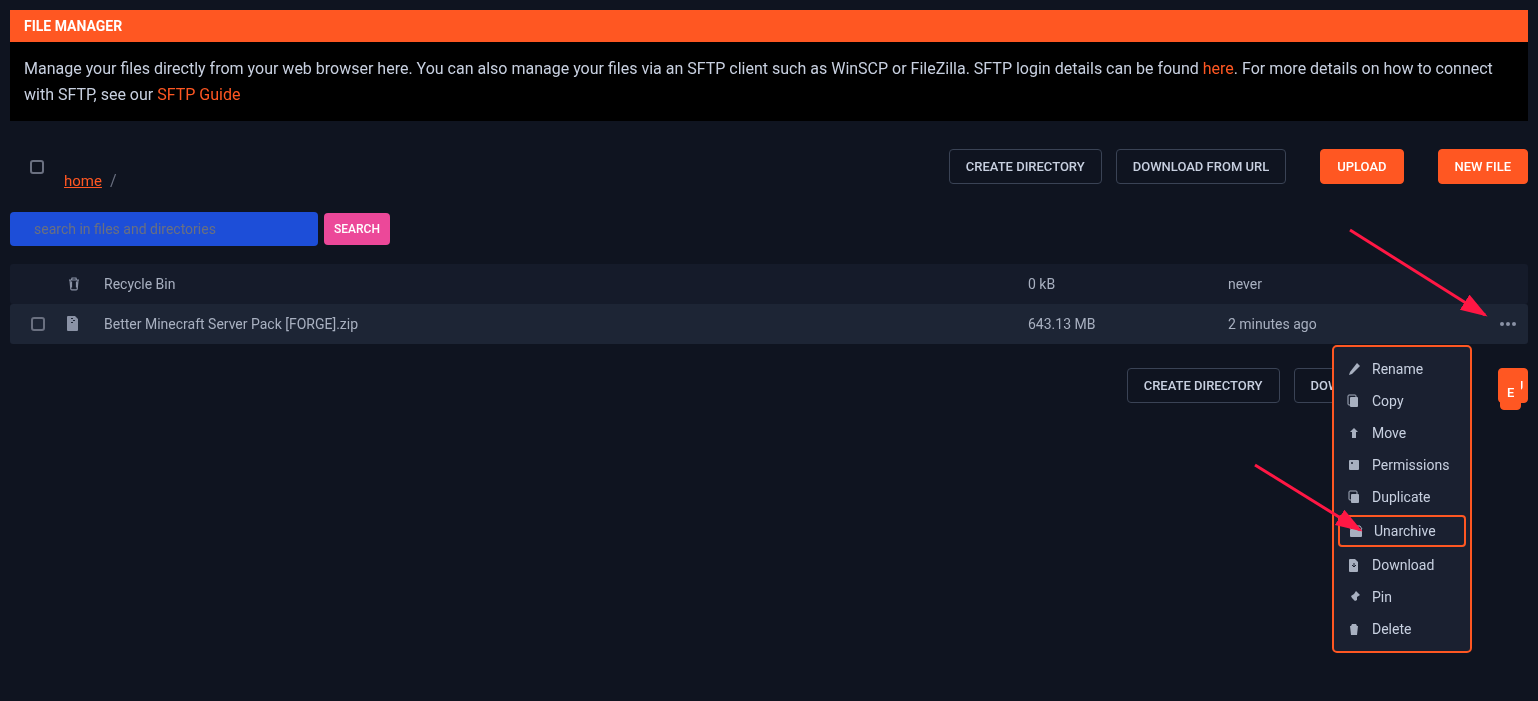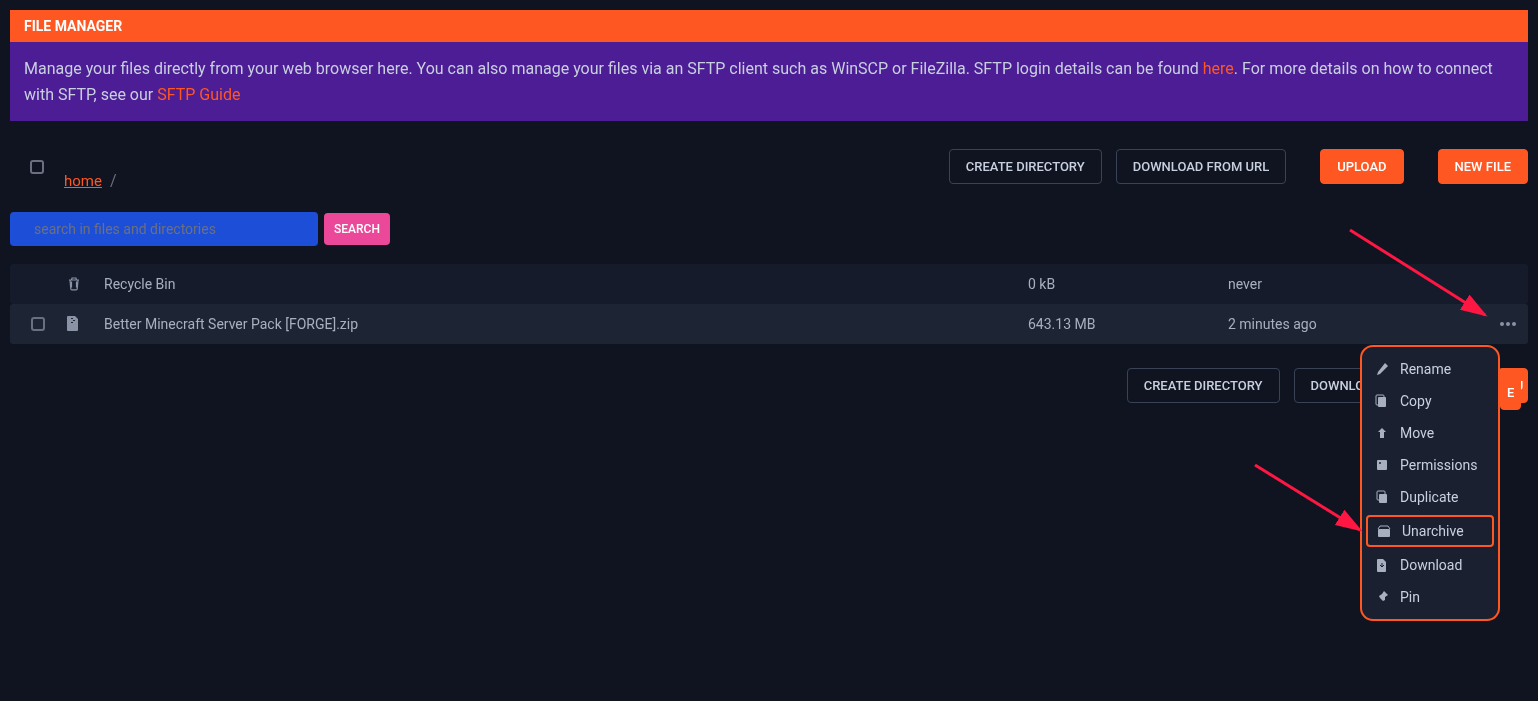--- a/index.html
+++ b/index.html
@@ -15,21 +15,21 @@
       padding: 10px;
     }
     .header-bar {
       background: #ff5722;
       padding: 8px 14px;
       font-weight: bold;
       font-size: 14px;
       color: #fff;
     }
     .info-panel {
-      background: #4c1d95;
+      background: #000000;
       padding: 14px;
       font-size: 16px;
       line-height: 1.6;
       color: #c8d0e0;
     }
     .info-panel a {
       color: #ff5722;
       text-decoration: none;
     }
     .toolbar {
@@ -157,25 +157,25 @@
     }
     .dot {
       width: 4px;
       height: 4px;
       border-radius: 50%;
       background: #8a92a5;
     }
     .context-menu {
       position: absolute;
       top: 345px;
-      left: 1360px;
+      left: 1332px;
       width: 140px;
       background: #1a2030;
       border: 2px solid #ff5722;
-      border-radius: 13px;
+      border-radius: 5px;
       padding: 6px 0;
     }
     .context-item {
       display: flex;
       align-items: center;
       padding: 8px 12px;
       font-size: 14px;
       color: #c8d0e0;
       cursor: pointer;
       gap: 10px;
@@ -341,20 +341,28 @@
     <span>Download</span>
   </div>
   <div class="context-item">
     <span class="context-icon">
         <svg width="14" height="14" viewBox="0 0 14 14" fill="currentColor">
           <path d="M9 1l4 4-3 2v3l-2 1-3-3-3 3 3-3-1-2 3-2 2-3z"></path>
         </svg>
       </span>
     <span>Pin</span>
   </div>
+  <div class="context-item">
+    <span class="context-icon">
+        <svg width="14" height="14" viewBox="0 0 14 14" fill="currentColor">
+          <path d="M3 4h8l-1 9H4L3 4zm2-2h4l1 2H4l1-2z"></path>
+        </svg>
+      </span>
+    <span>Delete</span>
+  </div>
 </div>
 
 <div class="arrow" style="top:225px;left:1345px">
   <svg width="160" height="110">
       <defs>
         <marker id="ah1" markerWidth="10" markerHeight="10" refX="8" refY="3" orient="auto">
           <path d="M0,0 L9,3 L0,6 z" fill="#ff1744"></path>
         </marker>
       </defs>
       <line x1="5" y1="5" x2="140" y2="90" stroke="#ff1744" stroke-width="3" marker-end="url(#ah1)"></line>

